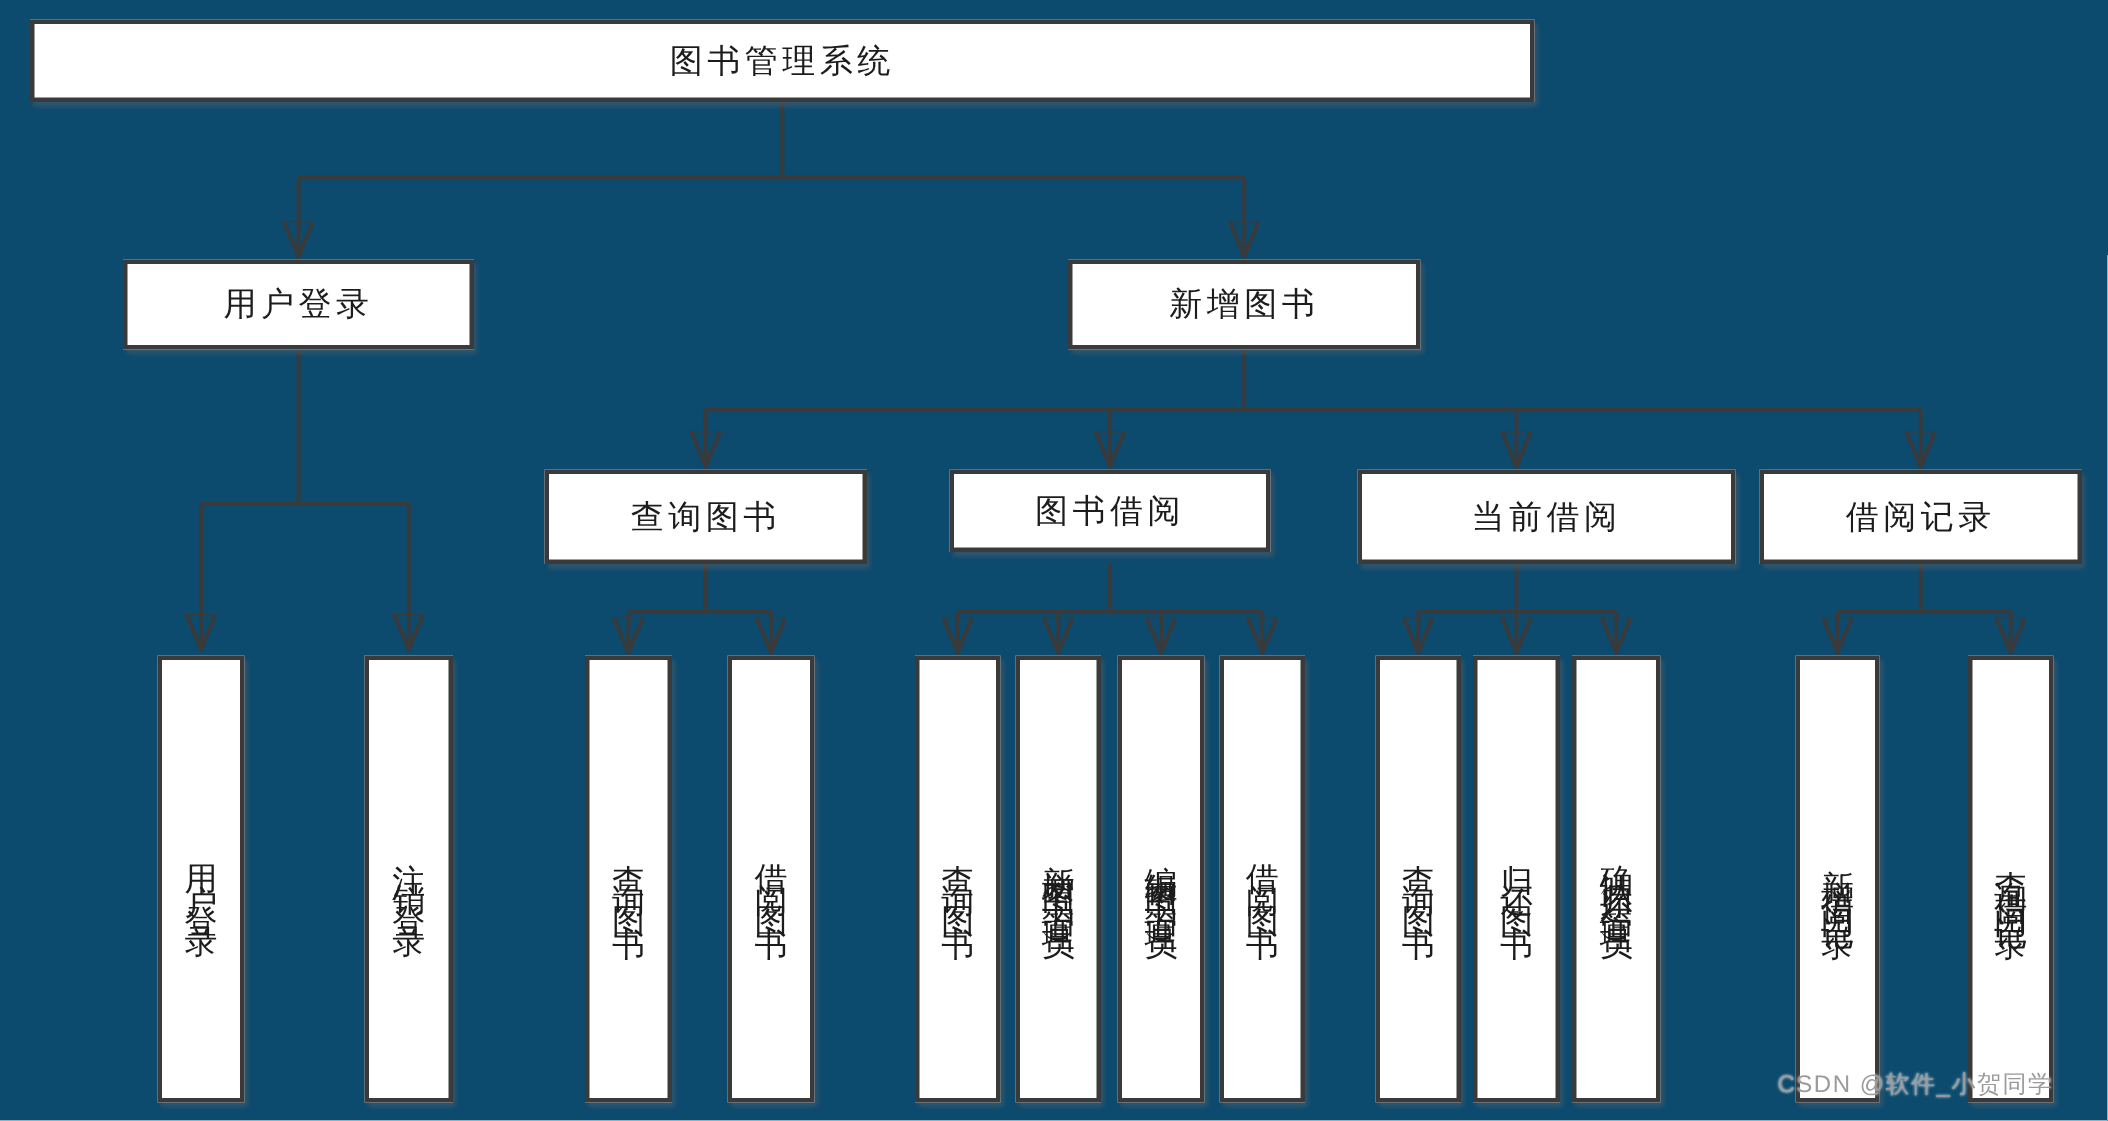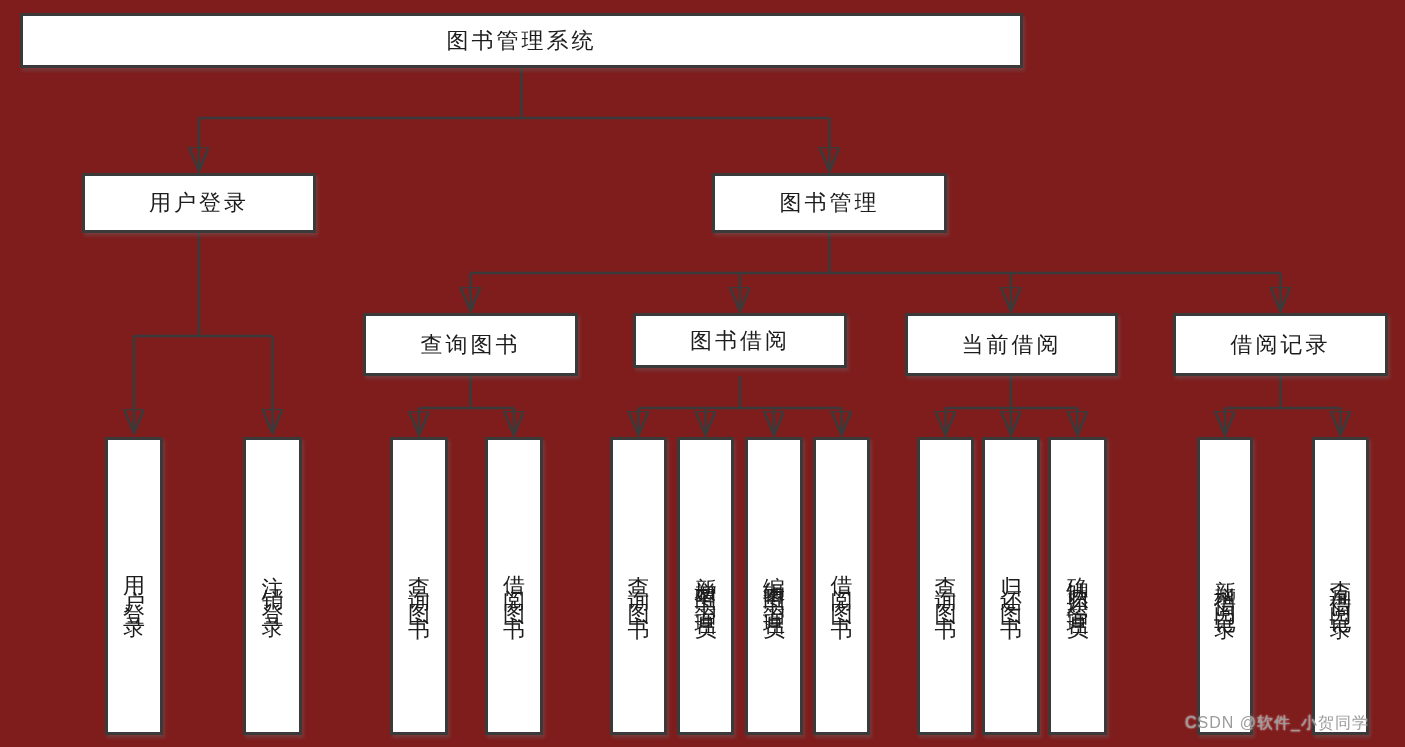--- a/index.html
+++ b/index.html
@@ -1,17 +1,17 @@
 <!DOCTYPE html>
 <html><head>
 <meta charset="utf-8">
 <style>
   html,body { margin:0; padding:0; background:#ffffff; }
   .canvas {
-    position:relative; width:1405px; height:747px; background:#7f1d1d;
+    position:relative; width:1405px; height:747px; background:#0c4a6e;
     font-family:"Liberation Sans","DejaVu Sans",sans-serif; overflow:hidden;
   }
   svg.wires { position:absolute; left:0; top:0; width:1405px; height:747px; z-index:1; }
   svg.wires path { stroke:#3a3a3a; stroke-width:2.6; fill:none; }
   .box {
     position:absolute; box-sizing:border-box; background:#ffffff;
     border:3px solid #3a3a3a; z-index:2;
     display:flex; align-items:center; justify-content:center;
     color:#1c1c1c; box-shadow:2px 3px 3px rgba(110,110,110,0.35);
   }
@@ -96,30 +96,30 @@
   </svg>
 
   <div class="box" style="left:20px;top:13px;width:1003px;height:55px">
     <span class="hlabel">图书管理系统</span>
   </div>
 
   <div class="box" style="left:82px;top:173px;width:234px;height:60px">
     <span class="hlabel">用户登录</span>
   </div>
   <div class="box" style="left:712px;top:173px;width:235px;height:60px">
-    <span class="hlabel">图书管理</span>
+    <span class="hlabel">新增图书</span>
   </div>
 
   <div class="box" style="left:363px;top:313px;width:215px;height:63px">
     <span class="hlabel">查询图书</span>
   </div>
   <div class="box" style="left:633px;top:313px;width:214px;height:55px">
     <span class="hlabel">图书借阅</span>
   </div>
-  <div class="box" style="left:905px;top:313px;width:213px;height:63px">
+  <div class="box" style="left:905px;top:313px;width:252px;height:63px">
     <span class="hlabel">当前借阅</span>
   </div>
   <div class="box" style="left:1173px;top:313px;width:215px;height:63px">
     <span class="hlabel">借阅记录</span>
   </div>
 
   <div class="box" style="left:105px;top:437px;width:58px;height:298px">
     <span class="vtext sp4">用户登录</span>
   </div>
   <div class="box" style="left:243px;top:437px;width:59px;height:298px">

